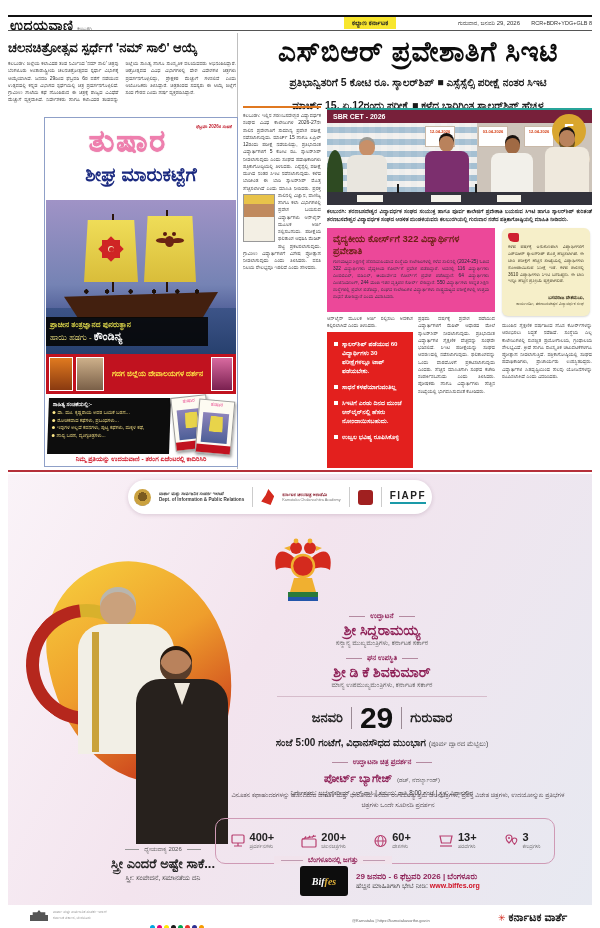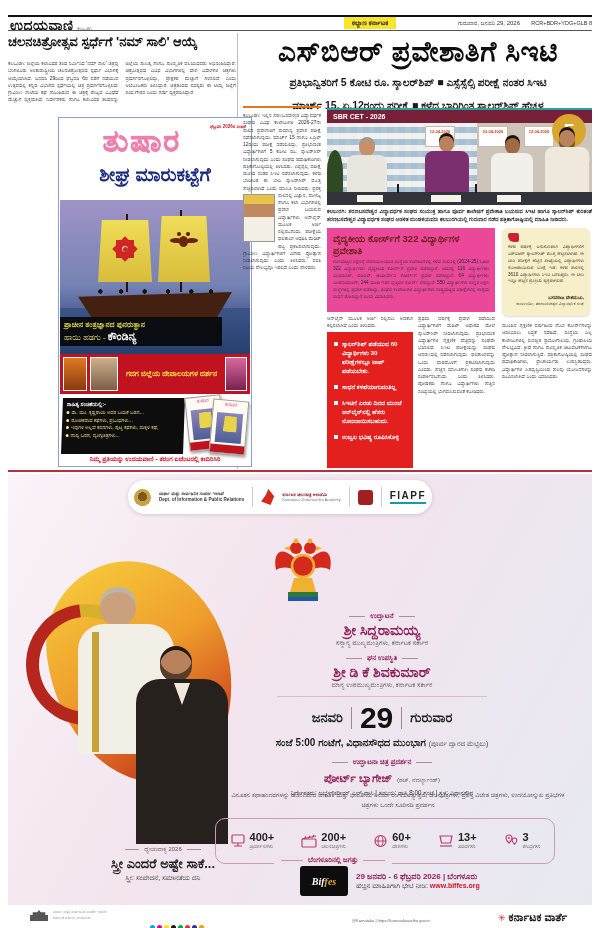--- a/index.html
+++ b/index.html
@@ -139,24 +139,24 @@
   <div class="abs" style="left:10px;top:18px;display:flex;align-items:baseline;gap:4px;">
     <span class="logo-kn">ಉದಯವಾಣಿ</span>
     <span style="font-size:4.5px;color:#555;">ಕಲಬುರಗಿ</span>
   </div>
   <div class="abs region-tag" style="left:344px;top:17px;">ಕಲ್ಯಾಣ ಕರ್ನಾಟಕ</div>
   <div class="abs date-line" style="left:430px;top:20px;width:90px;text-align:right;">ಗುರುವಾರ, ಜನವರಿ 29, 2026</div>
   <div class="abs page-code" style="left:524px;top:20px;width:68px;text-align:right;">RCR+BDR+YDG+GLB 8</div>
   <div class="abs rule-thin" style="left:8px;top:30px;width:584px;"></div>
   <div class="abs vdiv" style="left:237px;top:33px;height:436px;"></div>
 
-  <div class="abs lh" style="left:8px;top:34px;width:228px;">ಚಲನಚಿತ್ರೋತ್ಸವ ಸ್ಪರ್ಧೆಗೆ 'ನಮ್ ಸಾಲಿ' ಆಯ್ಕೆ</div>
+  <div class="abs lh" style="left:8px;top:40px;width:228px;">ಚಲನಚಿತ್ರೋತ್ಸವ ಸ್ಪರ್ಧೆಗೆ 'ನಮ್ ಸಾಲಿ' ಆಯ್ಕೆ</div>
   <div class="abs tiny jt two-col" style="left:8px;top:60px;width:228px;height:54px;">ಕಲಬುರಗಿ: ಜಿಲ್ಲೆಯ ಕಲಾವಿದರ ತಂಡ ನಿರ್ಮಿಸಿದ 'ನಮ್ ಸಾಲಿ' ಚಿತ್ರವು ಬೆಂಗಳೂರು ಅಂತಾರಾಷ್ಟ್ರೀಯ ಚಲನಚಿತ್ರೋತ್ಸವದ ಸ್ಪರ್ಧಾ ವಿಭಾಗಕ್ಕೆ ಆಯ್ಕೆಯಾಗಿದೆ. ಜನವರಿ 29ರಿಂದ ಫೆಬ್ರವರಿ 6ರ ವರೆಗೆ ನಡೆಯುವ ಉತ್ಸವದಲ್ಲಿ ಕನ್ನಡ ವಿಭಾಗದ ಸ್ಪರ್ಧೆಯಲ್ಲಿ ಚಿತ್ರ ಪ್ರದರ್ಶನಗೊಳ್ಳಲಿದೆ. ಗ್ರಾಮೀಣ ಶಾಲೆಯ ಕಥೆ ಹೊಂದಿರುವ ಈ ಚಿತ್ರಕ್ಕೆ ರಾಜ್ಯದ ವಿವಿಧೆಡೆ ಮೆಚ್ಚುಗೆ ವ್ಯಕ್ತವಾಗಿದೆ. ನಿರ್ದೇಶಕರು ಹಾಗೂ ಕಲಾವಿದರ ತಂಡವನ್ನು ಜಿಲ್ಲೆಯ ಸಾಹಿತ್ಯ ಹಾಗೂ ಸಾಂಸ್ಕೃತಿಕ ವಲಯದವರು ಅಭಿನಂದಿಸಿದ್ದಾರೆ. ಚಿತ್ರೋತ್ಸವದ ವಿವಿಧ ವಿಭಾಗಗಳಲ್ಲಿ ದೇಶ ವಿದೇಶಗಳ ಚಿತ್ರಗಳು ಪ್ರದರ್ಶನಗೊಳ್ಳಲಿದ್ದು, ಪ್ರೇಕ್ಷಕರ ಮೆಚ್ಚುಗೆ ಗಳಿಸಲಿವೆ ಎಂದು ಆಯೋಜಕರು ತಿಳಿಸಿದ್ದಾರೆ. ಚಿತ್ರತಂಡದ ಸದಸ್ಯರು ಈ ಆಯ್ಕೆ ಜಿಲ್ಲೆಗೆ ಸಂದ ಗೌರವ ಎಂದು ಹರ್ಷ ವ್ಯಕ್ತಪಡಿಸಿದ್ದಾರೆ.</div>
 
-  <div class="abs tu-box" style="left:58px;top:117px;width:192px;height:348px;">
+  <div class="abs tu-box" style="left:44px;top:117px;width:192px;height:348px;">
     <div class="abs tu-issue" style="right:5px;top:6px;width:42px;">ಫೆಬ್ರವರಿ 2026ರ ಸಂಚಿಕೆ</div>
     <div class="abs tu-title ctr" style="left:0;right:26px;top:6px;">ತುಷಾರ</div>
     <div class="abs tu-tag ctr" style="left:0;right:0;top:46px;">ಶೀಘ್ರ ಮಾರುಕಟ್ಟೆಗೆ</div>
 
     <div class="abs scene" style="left:1px;right:1px;top:82px;height:154px;">
       <div class="sea"></div>
       <div class="mast" style="left:66px;top:14px;height:78px;"></div>
       <div class="mast" style="left:120px;top:10px;height:82px;"></div>
       <div class="sail" style="left:38px;top:20px;width:54px;height:62px;">
         <div class="star8" style="left:14px;top:16px;width:26px;height:26px;">

